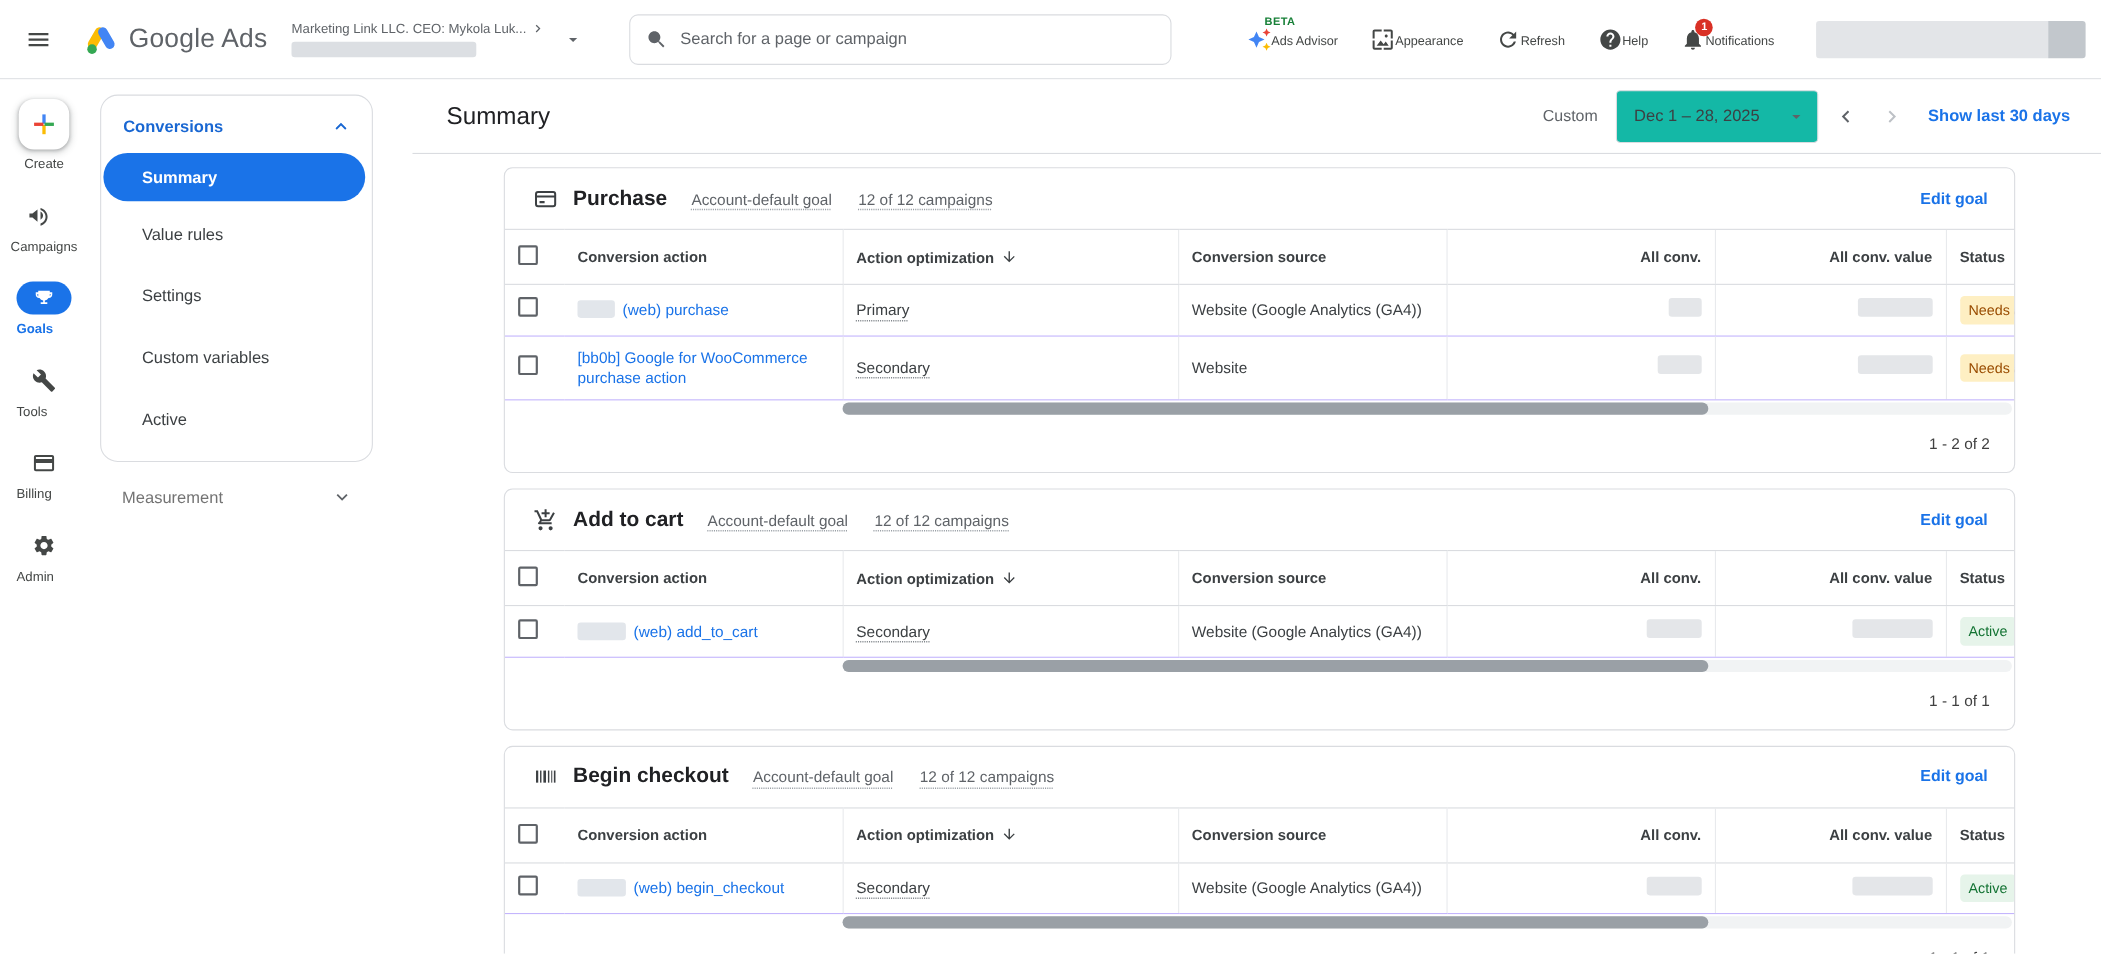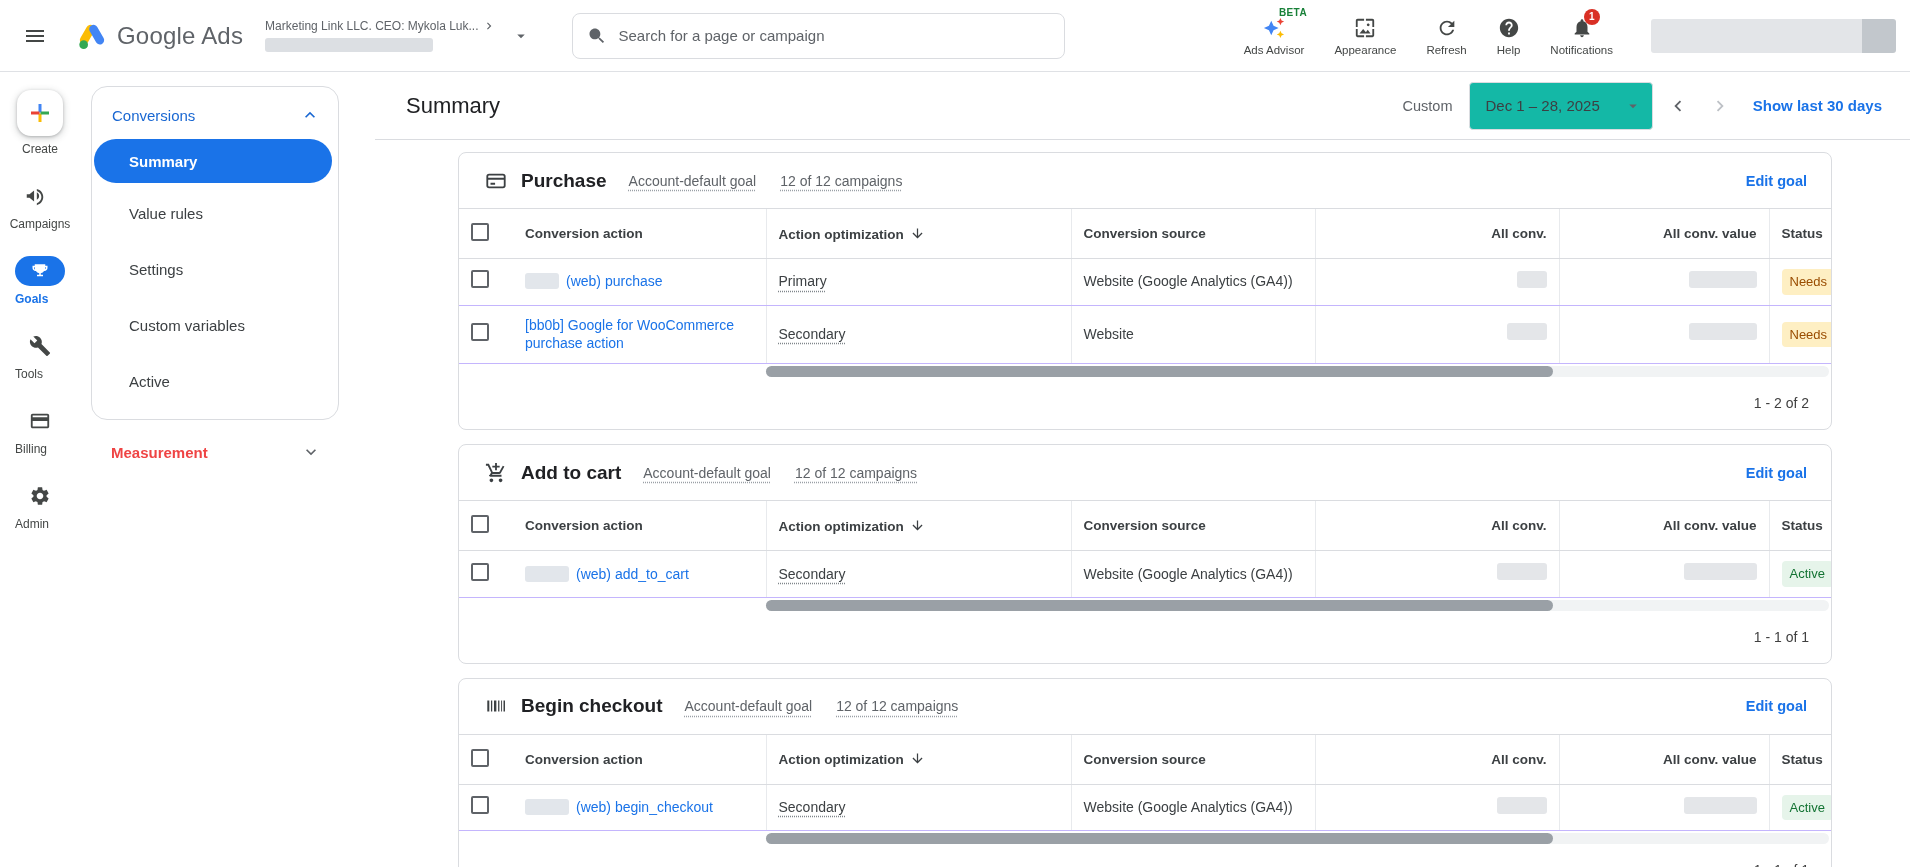--- a/index.html
+++ b/index.html
@@ -15,21 +15,21 @@
   .logo-text { font-size:24px; color:#5f6368; letter-spacing:.2px; white-space:nowrap; }
   .account { margin-left:22px; display:flex; flex-direction:column; gap:5px; cursor:pointer; }
   .account-top { display:flex; align-items:center; gap:3px; font-size:12px; color:#5f6368; white-space:nowrap;text-align:center; }
   .acc-red { width:168px; height:14px; background:#dcdfe3; }
   .acc-caret { margin-left:16px; cursor:pointer; }
   .search { margin-left:42px; width:493px; height:46px; border:1px solid #dadce0; border-radius:8px;
     display:flex; align-items:center; padding:0 14px; gap:12px; background:#fff; }
   .search input { flex:1; border:0; outline:0; font-family:"Liberation Sans",sans-serif; font-size:15px; color:#3c4043; background:transparent; }
   .search input::placeholder { color:#5f6368; }
   .top-actions { margin-left:auto; display:flex; align-items:center; gap:10px; }
-  .top-action { display:flex; flex-direction:column; align-items:center; padding:4px 10px; cursor:pointer; }
+  .top-action { display:flex; flex-direction:row; align-items:center; padding:4px 10px; cursor:pointer; }
   .ta-iconwrap { position:relative; height:24px; display:flex; align-items:center; }
   .ta-label { font-size:11.5px; color:#444746; margin-top:4px; white-space:nowrap; }
   .beta { position:absolute; top:-9px; right:-22px; font-size:10px; color:#188038; font-weight:bold; letter-spacing:.4px; }
   .notif-badge { position:absolute; top:-7px; right:-7px; width:16px; height:16px; border-radius:50%;
     background:#d93025; color:#fff; font-size:10px; font-weight:bold; display:flex; align-items:center; justify-content:center; }
   .profile { display:flex; align-items:center; margin-left:28px; margin-right:14px; }
   .profile-red { width:211px; height:34px; background:#e3e5e8; border-radius:3px 0 0 3px; }
   .profile-avatar { width:34px; height:34px; background:#c2c7cc; border-radius:0 3px 3px 0; }
 
   
@@ -44,26 +44,26 @@
   .rail-label { font-size:12px; color:#444746; margin-top:6px; }
   .rail-item { display:flex; flex-direction:column; align-items:flex-start; margin-top:25px; cursor:pointer; }
   .rail-icon { width:50px; height:30px; border-radius:15px; display:flex; align-items:center; justify-content:center; color:#444746; }
   .rail-item.selected .rail-icon { background:#1a73e8; color:#fff; }
   .rail-item.selected .rail-label { color:#1a73e8; font-weight:bold; }
 
   
   .sidenav { width:295px; flex-shrink:0; padding:14px 0 0 11px; }
   .nav-card { width:248px; border:1px solid #dadce0; border-radius:16px; background:#fff; padding:6px 0 10px; }
   .nav-header { height:44px; display:flex; align-items:center; justify-content:space-between;
-    padding:0 18px 0 20px; color:#1967d2; font-size:15px; font-weight:normal; cursor:pointer; }
+    padding:0 18px 0 20px; color:#1967d2; font-size:15px; font-weight:bold; cursor:pointer; }
   .nav-item { height:56px; display:flex; align-items:center; padding-left:37px; font-size:15px; color:#3c4043; cursor:pointer; }
   .nav-item.selected { height:44px; margin:2px 6px 2px 2px; border-radius:24px; background:#1a73e8;
     color:#fff; font-weight:bold; padding-left:35px; }
   .nav-collapsed { width:248px; margin-top:8px; height:48px; display:flex; align-items:center; justify-content:space-between;
-    padding:0 18px 0 20px; font-size:15px; color:#ef4444; font-weight:bold; cursor:pointer; }
+    padding:0 18px 0 20px; font-size:15px; color:#737373; font-weight:normal; cursor:pointer; }
 
   
   .main { flex:1; min-width:0; display:flex; flex-direction:column; }
   .main-header { height:68px; flex-shrink:0; display:flex; align-items:center; padding:0 28px 0 31px; border-bottom:1px solid #dadce0; }
   .page-title { font-size:22px; color:#202124; }
   .header-right { margin-left:auto; display:flex; align-items:center; }
   .date-mode { font-size:14.5px; color:#5f6368; margin-right:16px; }
   .date-box { height:48px; border:1px solid #dadce0; border-radius:4px; background:#14b8a6; cursor:pointer;
     display:flex; align-items:center; gap:24px; padding:0 10px 0 16px; font-size:15px; color:#3c4043; white-space:nowrap; }
   .chev { width:34px; height:34px; display:flex; align-items:center; justify-content:center; cursor:pointer; color:#5f6368; margin-left:8px; }

